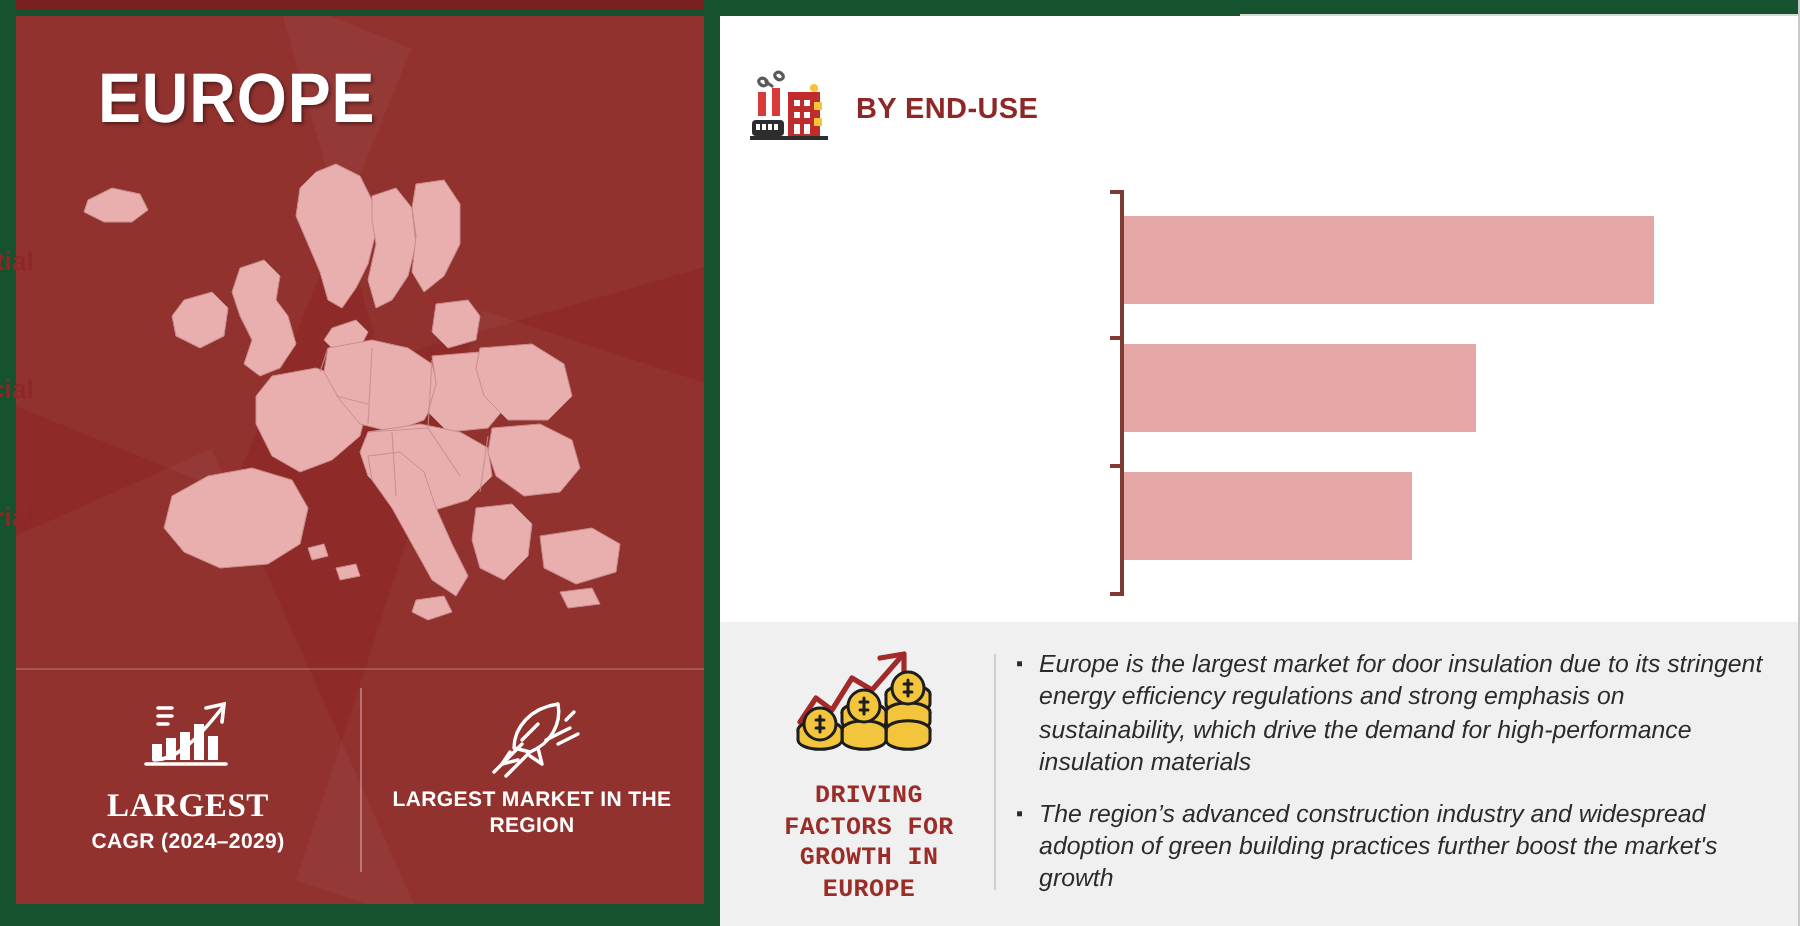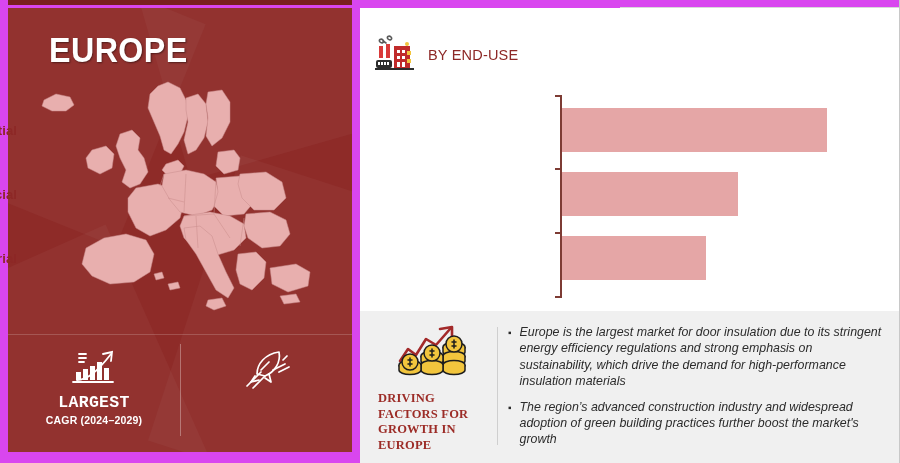--- a/index.html
+++ b/index.html
@@ -5,21 +5,21 @@
   html, body {
     margin: 0;
     padding: 0;
     background: #ffffff;
     font-family: "Liberation Sans", sans-serif;
   }
   #infographic {
     position: relative;
     width: 900px;
     height: 463px;
-    background: #d946ef;
+    background: #14532d;
     overflow: hidden;
     box-sizing: border-box;
   }
   
   .frame-top-line {
     position: absolute;
     left: 620px; top: 7px;
     width: 280px; height: 1px;
     background: #d8d8d8;
   }
@@ -100,21 +100,21 @@
     left: 0; top: 8px;
     width: 1px; height: 92px;
     background: rgba(255,255,255,0.32);
   }
   .stat-icon { height: 48px; display:flex; align-items:center; justify-content:center; }
   .stat-value {
     font-size: 16.5px;
     font-weight: bold;
     letter-spacing: 0.3px;
     margin-top: 1px;
-    font-family: Liberation Mono, monospace;
+    font-family: Liberation Serif, serif;
   }
   .stat-caption {
     font-size: 10.5px;
     font-weight: bold;
     line-height: 12.5px;
     margin-top: 2px;
     padding: 0 16px;
     letter-spacing: 0.2px;
     font-family: Liberation Sans, sans-serif;
   }
@@ -127,21 +127,21 @@
   }
   .chart-head {
     position: absolute;
     left: 14px; top: 26px;
     display: flex;
     align-items: center;
     gap: 12px;
   }
   .chart-head-text {
     color: #8d2826;
-    font-weight: normal;
+    font-weight: bold;
     font-size: 14.5px;
     line-height: 17px;
     letter-spacing: 0.2px;
     font-family: "Liberation Sans Narrow", "Liberation Sans", sans-serif;
     text-align: center;
   }
   .plot {
     position: absolute;
     left: 0; top: 82px;
     width: 539px; height: 215px;
@@ -206,23 +206,23 @@
     text-align: center;
   }
   .drivers-icon { height: 58px; display:flex; align-items:center; justify-content:center; }
   .drivers-title {
     margin-top: 8px;
     color: #9c2c27;
     font-weight: bold;
     font-size: 12.5px;
     line-height: 15.5px;
     letter-spacing: 0.2px;
-    text-align: left;
+    text-align: center;
     padding-left: 4px;
-    font-family: Liberation Serif, serif;
+    font-family: Liberation Mono, monospace;
   }
   .drivers-sep {
     width: 1px;
     margin: 16px 0 18px 0;
     background: #cfcfcf;
   }
   .drivers-right {
     flex: 1;
     padding: 13px 16px 0 10px;
     box-sizing: border-box;
@@ -366,20 +366,21 @@
             <path d="M16 30 L12 36 L20 34"></path>
             <path d="M26 32 L32 36 L30 28"></path>
             <path d="M8 40 L22 26"></path>
             <path d="M14 42 L26 30"></path>
             <path d="M34 24 L46 18"></path>
             <path d="M40 26 L50 21"></path>
             <path d="M44 14 L48 10"></path>
           </g>
         </svg>
       </div>
+      <div class="stat-caption">LARGEST MARKET IN THE REGION</div>
     </div>
   </div>
 
   <div class="chart-block">
 
     <div class="chart-head">
       <div>
         <svg width="42" height="38" viewBox="0 0 42 38">
           <g fill="none" stroke="#5a5a5a" stroke-width="1.6" stroke-linecap="round">
             <path d="M6 8 C4 6 7 4 9 6 C11 8 8 10 6 8"></path>

